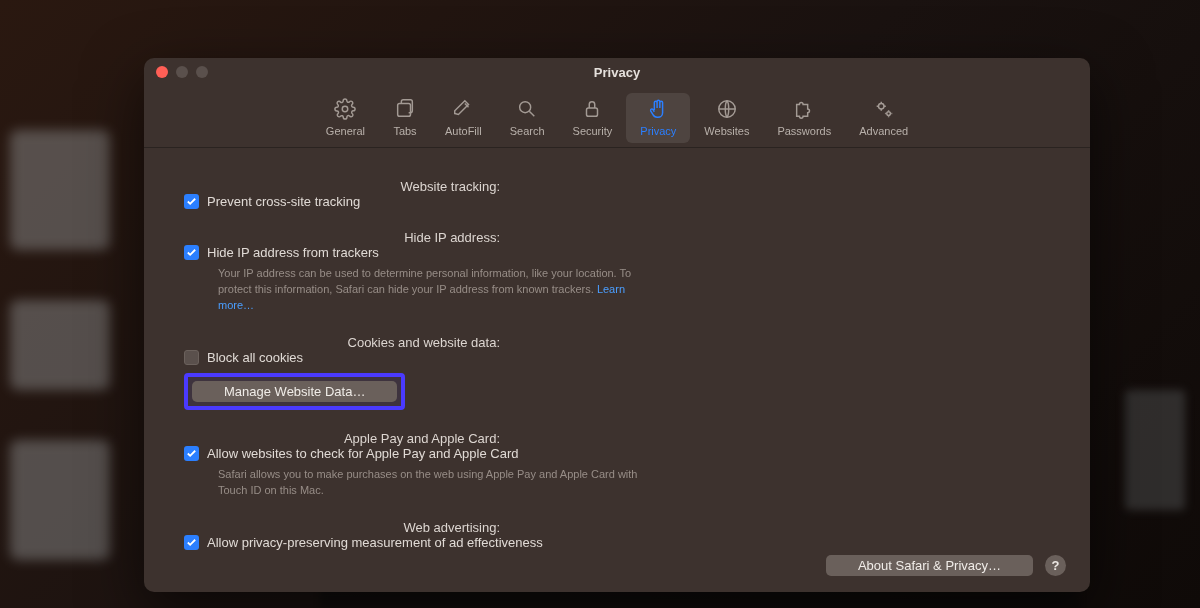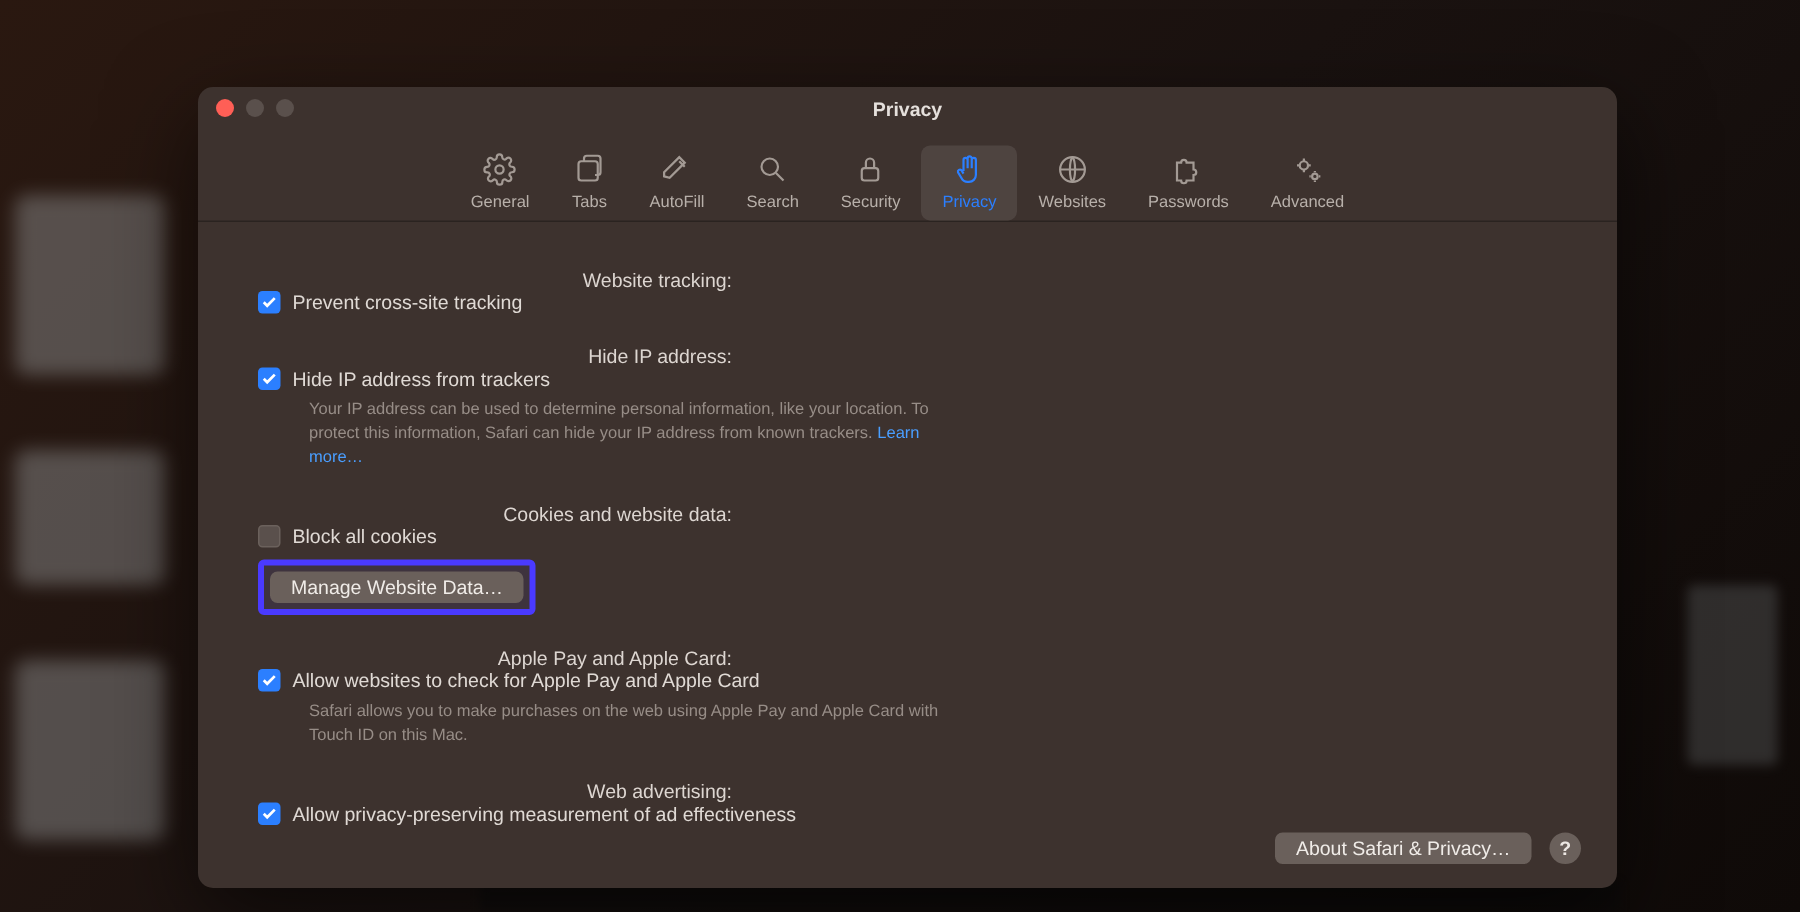--- a/index.html
+++ b/index.html
@@ -28,21 +28,21 @@
     width: 60px; height: 120px; background: #444; border-radius: 4px;
     filter: blur(4px); opacity: 0.6;
   }
   .bg-strip {
     position:absolute; left:320px; right:120px; bottom:0; height:20px;
     background:#0a0a0a; filter:blur(3px); opacity:0.5;
   }
 
   .window {
     position: absolute;
-    left: 132px; top: 58px;
+    left: 144px; top: 58px;
     width: 946px; height: 534px;
     background: #3d322e;
     border-radius: 10px;
     box-shadow: 0 20px 60px rgba(0,0,0,0.6);
     display: flex; flex-direction: column;
     overflow: hidden;
   }
   .titlebar {
     height: 28px;
     display: flex; align-items: center;
@@ -55,21 +55,21 @@
   .tl-min { background: #5a504c; }
   .tl-max { background: #5a504c; }
   .win-title {
     position: absolute; left: 0; right: 0; text-align: center;
     color: #e5e0dc; font-size: 13px; font-weight: 600;
     pointer-events: none;
   }
 
   .toolbar {
     height: 62px;
-    display: flex; justify-content: center; align-items: flex-end;
+    display: flex; justify-content: center; align-items: center;
     gap: 0;
     border-bottom: 1px solid #2a2320;
     padding-top: 2px;
   }
   .tab {
     display: flex; flex-direction: column; align-items: center;
     padding: 4px 14px 6px;
     gap: 4px;
     border-radius: 6px;
     cursor: default;
@@ -132,21 +132,21 @@
     max-width: 430px;
     margin-left: 34px;
   }
   .help-text a { color: #4a9eff; text-decoration: none; }
 
   .mac-button {
     background: #6a605b;
     color: #f0ece8;
     border: none;
     border-radius: 5px;
-    padding: 3px 14px;
+    padding: 3px 32px;
     font-size: 13px;
     font-family: inherit;
     cursor: default;
     white-space: nowrap;
   }
   .highlight-box {
     border: 4px solid #4a3aff;
     border-radius: 4px;
     padding: 4px;
     display: inline-block;

